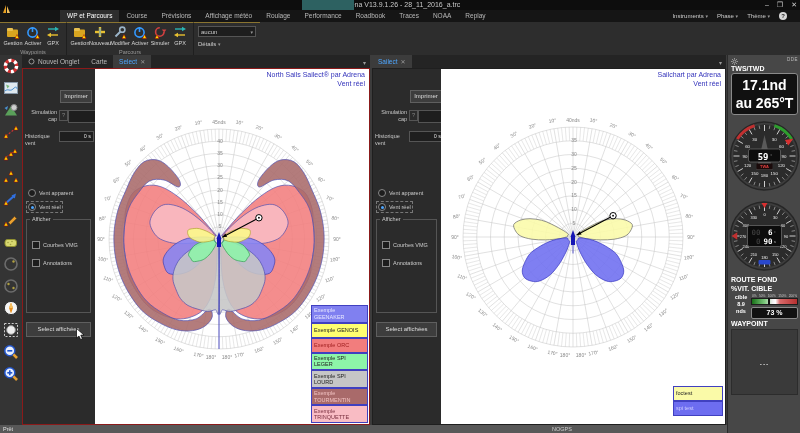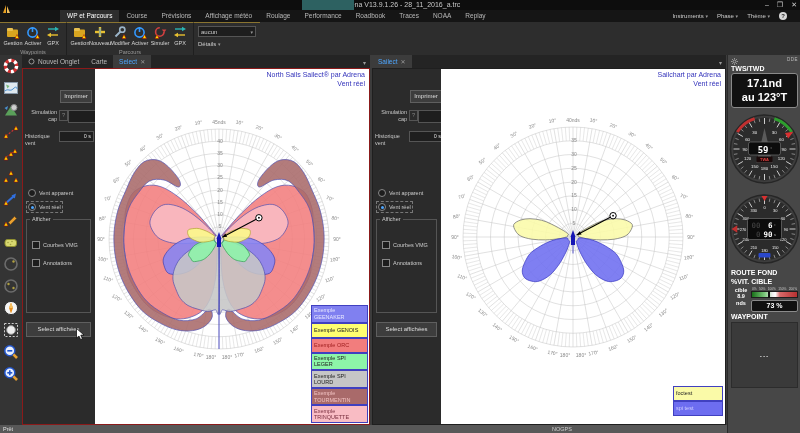--- a/index.html
+++ b/index.html
@@ -77,21 +77,21 @@
   .legend{position:absolute;display:flex;flex-direction:column;z-index:6;}
   #left-legend{right:1px;bottom:1px;width:57px;}
   #right-legend{right:2px;bottom:8px;width:50px;}
   .lg{border:1px solid #4040c0;font-size:5.5px;line-height:1.15;padding:1.5px 2px;min-height:10px;display:flex;align-items:center;}
   
   #instruments{position:absolute;left:727px;top:0;width:73px;height:378px;background:#474747;border-left:1px solid #2a2a2a;}
   .ihead{height:9px;display:flex;justify-content:space-between;align-items:center;padding:0 3px;}
   .ihead .dde{font-size:4.5px;color:#bbb;letter-spacing:.5px;}
   .ilabel{font-size:7px;font-weight:bold;color:#ffffff;padding:1px 3px 1px;}
   .ibox{margin:0 3px;background:#111111;border:1px solid #8a8a8a;border-radius:3px;color:#ffffff;
-        text-align:center;font-weight:bold;font-size:11px;line-height:1.3;padding:2px 0;}
+        text-align:center;font-weight:bold;font-size:14px;line-height:1.3;padding:2px 0;}
   .dial{display:block;margin:1px auto 0;}
   .tgt-row{display:flex;padding:1px 3px 0;}
   .tgt-left{width:20px;text-align:center;color:#fff;font-size:5.5px;font-weight:bold;line-height:1.25;}
   .tgt-right{flex:1;}
   .tgt-scale{display:flex;justify-content:space-between;font-size:3.2px;color:#ccc;padding:0 1px;}
   .tgt-bar{position:relative;height:5px;border:1px solid #1d1d1d;
      background:linear-gradient(90deg,#187018 0%,#7cc87c 28%,#eeeeee 45%,#ffffff 52%,#d86a6a 62%,#b53030 100%);}
   .tgt-marker{position:absolute;top:-1px;bottom:-1px;width:2px;background:#111;}
   .tgt-val{margin-top:2px;background:#111;border:1px solid #8a8a8a;border-radius:2px;color:#fff;font-weight:bold;font-size:7px;text-align:center;line-height:10px;}
   .wpbox{margin:1px 3px;background:#3a3a3a;border:1px solid #2c2c2c;height:64px;display:flex;align-items:center;justify-content:center;color:#dddddd;font-size:8px;font-weight:bold;letter-spacing:1px;}
@@ -978,21 +978,21 @@
           <svg width="7" height="7" viewBox="0 0 10 10">
               <circle cx="5" cy="5" r="2" fill="none" stroke="#bbb"></circle>
               <path d="M5,0 V2 M5,8 V10 M0,5 H2 M8,5 H10 M1.5,1.5 L3,3 M7,7 L8.5,8.5 M8.5,1.5 L7,3 M3,7 L1.5,8.5" stroke="#bbb" stroke-width="1"></path>
             </svg>
         </span>
         <span class="dde">DDE</span>
       </div>
       <div class="ilabel">TWS/TWD</div>
       <div class="ibox">
         <div>17.1nd</div>
-        <div>au 123°T</div>
+        <div>au 265°T</div>
       </div>
       <svg class="dial" id="twa-dial" width="73" height="80">
           <circle cx="36.5" cy="40" r="34" fill="#3d3d3d" stroke="#262626" stroke-width="1.5"></circle>
           <circle cx="36.5" cy="40" r="31.5" fill="#2b2b2b"></circle>
           <line x1="36.5" y1="15" x2="36.5" y2="9" stroke="#e0e0e0" stroke-width="0.9"></line>
           <line x1="41.27532488584058" y1="12.917786792164279" x2="41.88309350767484" y2="9.470959656621552" stroke="#e0e0e0" stroke-width="0.5"></line>
           <line x1="45.90555394145589" y1="14.158452928387518" x2="47.10262444309573" y2="10.86952875563684" stroke="#e0e0e0" stroke-width="0.5"></line>
           <line x1="49" y1="18.34936490538903" x2="52" y2="13.153212482682399" stroke="#e0e0e0" stroke-width="0.9"></line>
           <line x1="54.17665926637983" y1="18.933777814228105" x2="56.42641590028272" y2="16.252622263311682" stroke="#e0e0e0" stroke-width="0.5"></line>
           <line x1="57.56622218577189" y1="22.323340733620167" x2="60.24737773668832" y2="20.07358409971728" stroke="#e0e0e0" stroke-width="0.5"></line>

